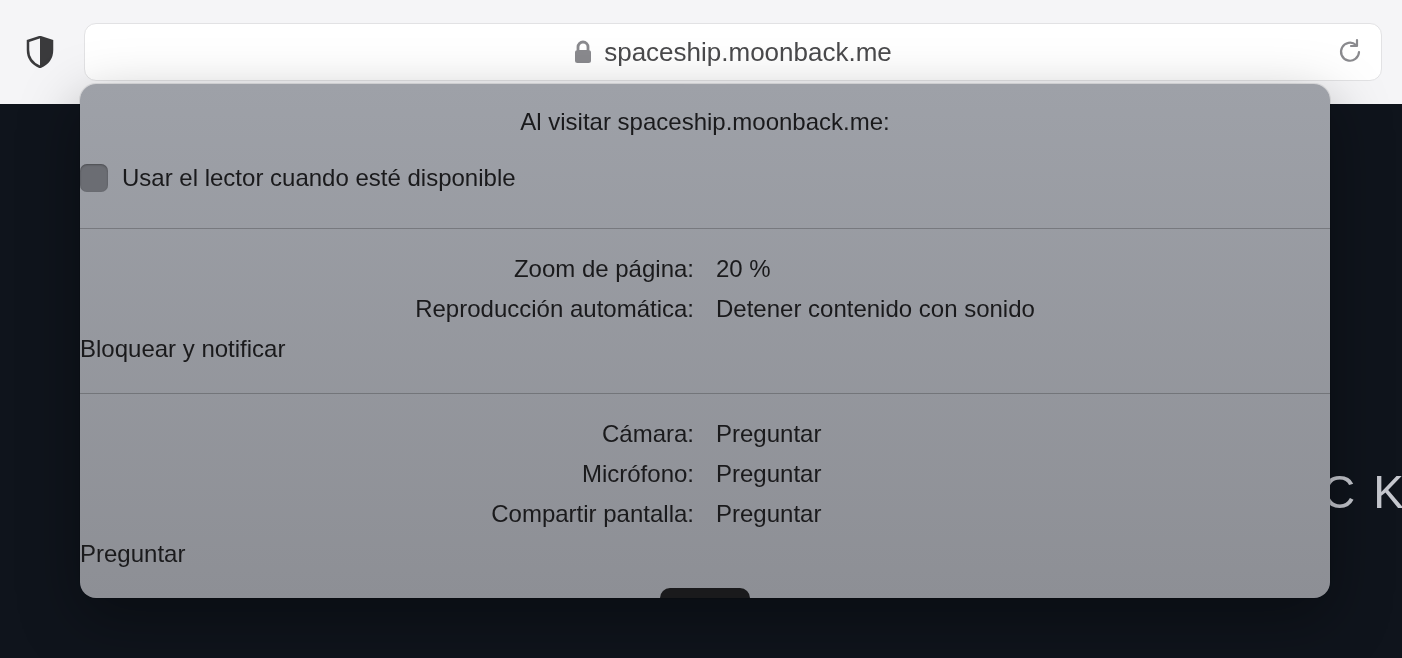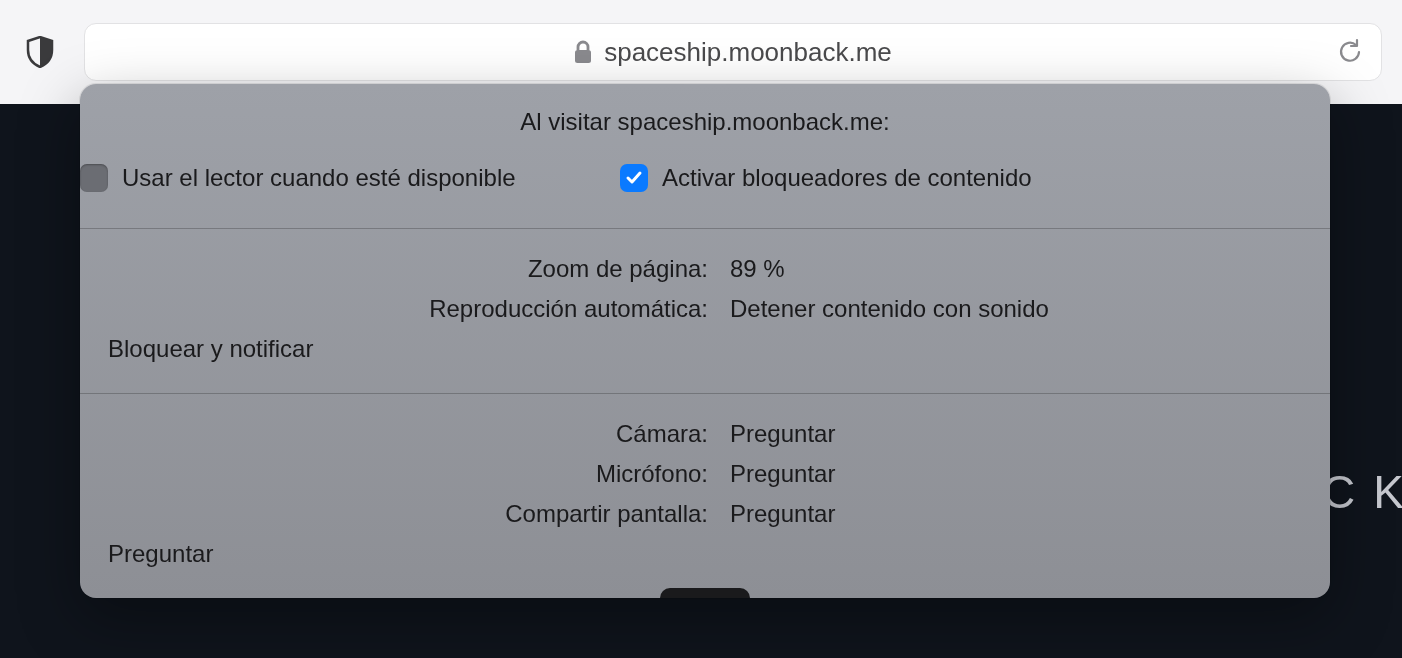--- a/index.html
+++ b/index.html
@@ -170,21 +170,20 @@
     }
     .kv-section {
       padding: 20px 0 24px;
     }
     .kv-row {
       display: grid;
       grid-template-columns: 1fr 1fr;
       gap: 22px;
       padding: 6px 0;
       align-items: baseline;
-      margin-left: 28px;
     }
     .kv-label {
       text-align: right;
       font-size: 24px;
       color: #1a1a1c;
     }
     .kv-value {
       text-align: left;
       font-size: 24px;
       color: #1a1a1c;
@@ -242,36 +241,28 @@
 
 <div class="popover">
   <div class="popover-arrow"></div>
   <div class="popover-header">Al visitar spaceship.moonback.me:</div>
 
   <div class="checkbox-rows">
     <div class="checkbox-row">
       <div class="cb cb-off"></div>
       <span class="cb-label">Usar el lector cuando esté disponible</span>
     </div>
-    <div class="checkbox-row">
-      <div class="cb cb-on">
-        <svg width="18" height="18" viewBox="0 0 18 18">
-          <path d="M3 9 L7 13 L15 4" fill="none" stroke="#fff" stroke-width="3" stroke-linecap="round" stroke-linejoin="round"></path>
-        </svg>
-      </div>
-      <span class="cb-label">Activar bloqueadores de contenido</span>
-    </div>
   </div>
 
   <div class="divider"></div>
 
   <div class="kv-section">
     <div class="kv-row">
       <div class="kv-label">Zoom de página:</div>
-      <div class="kv-value">89 %</div>
+      <div class="kv-value">20 %</div>
     </div>
     <div class="kv-row">
       <div class="kv-label">Reproducción automática:</div>
       <div class="kv-value">Detener contenido con sonido</div>
     </div>
     <div class="kv-row">
       <div class="kv-value">Bloquear y notificar</div>
     </div>
   </div>
 

